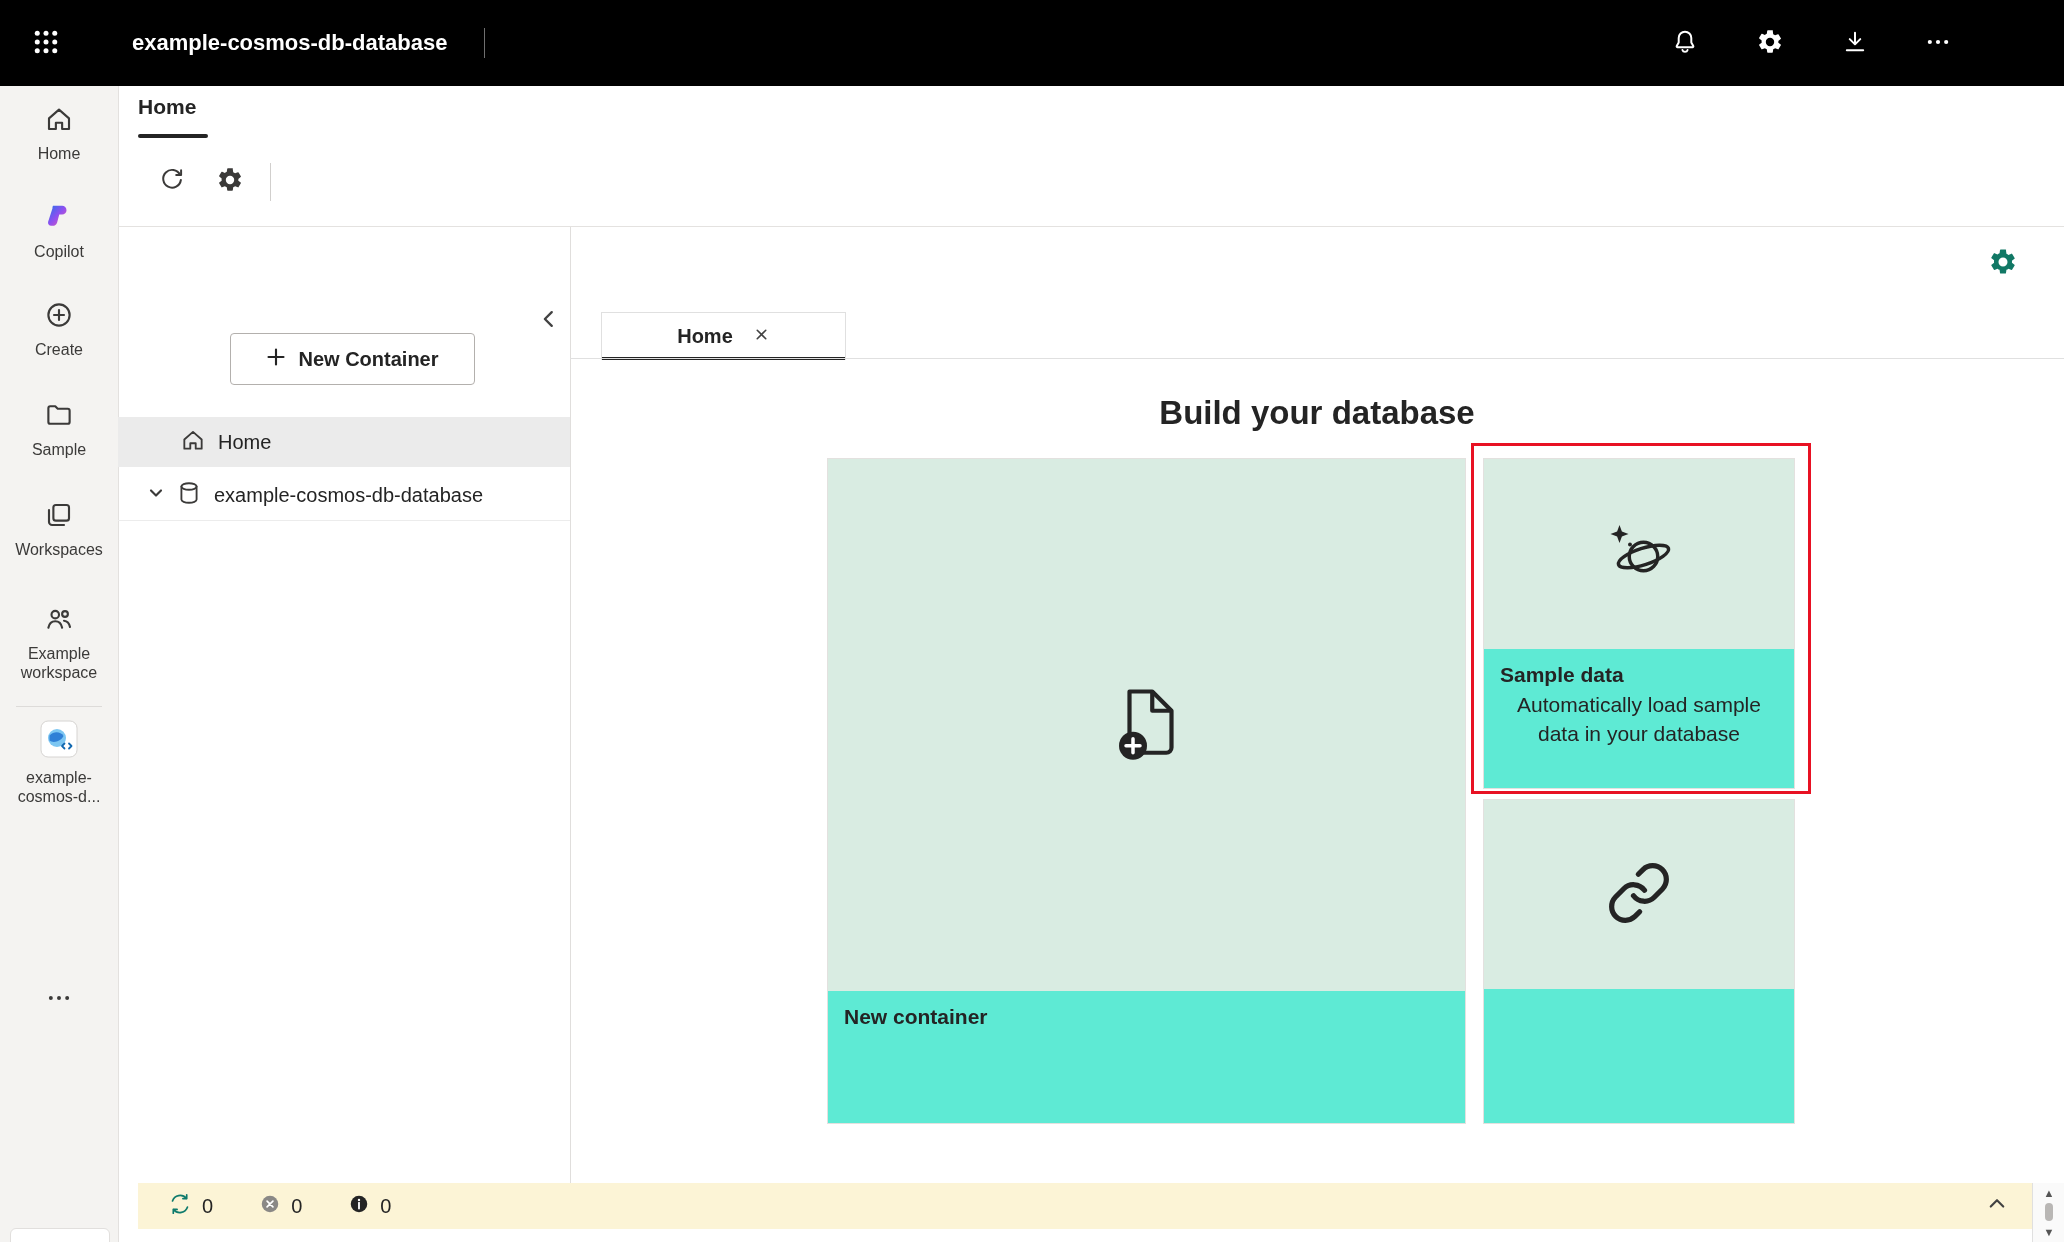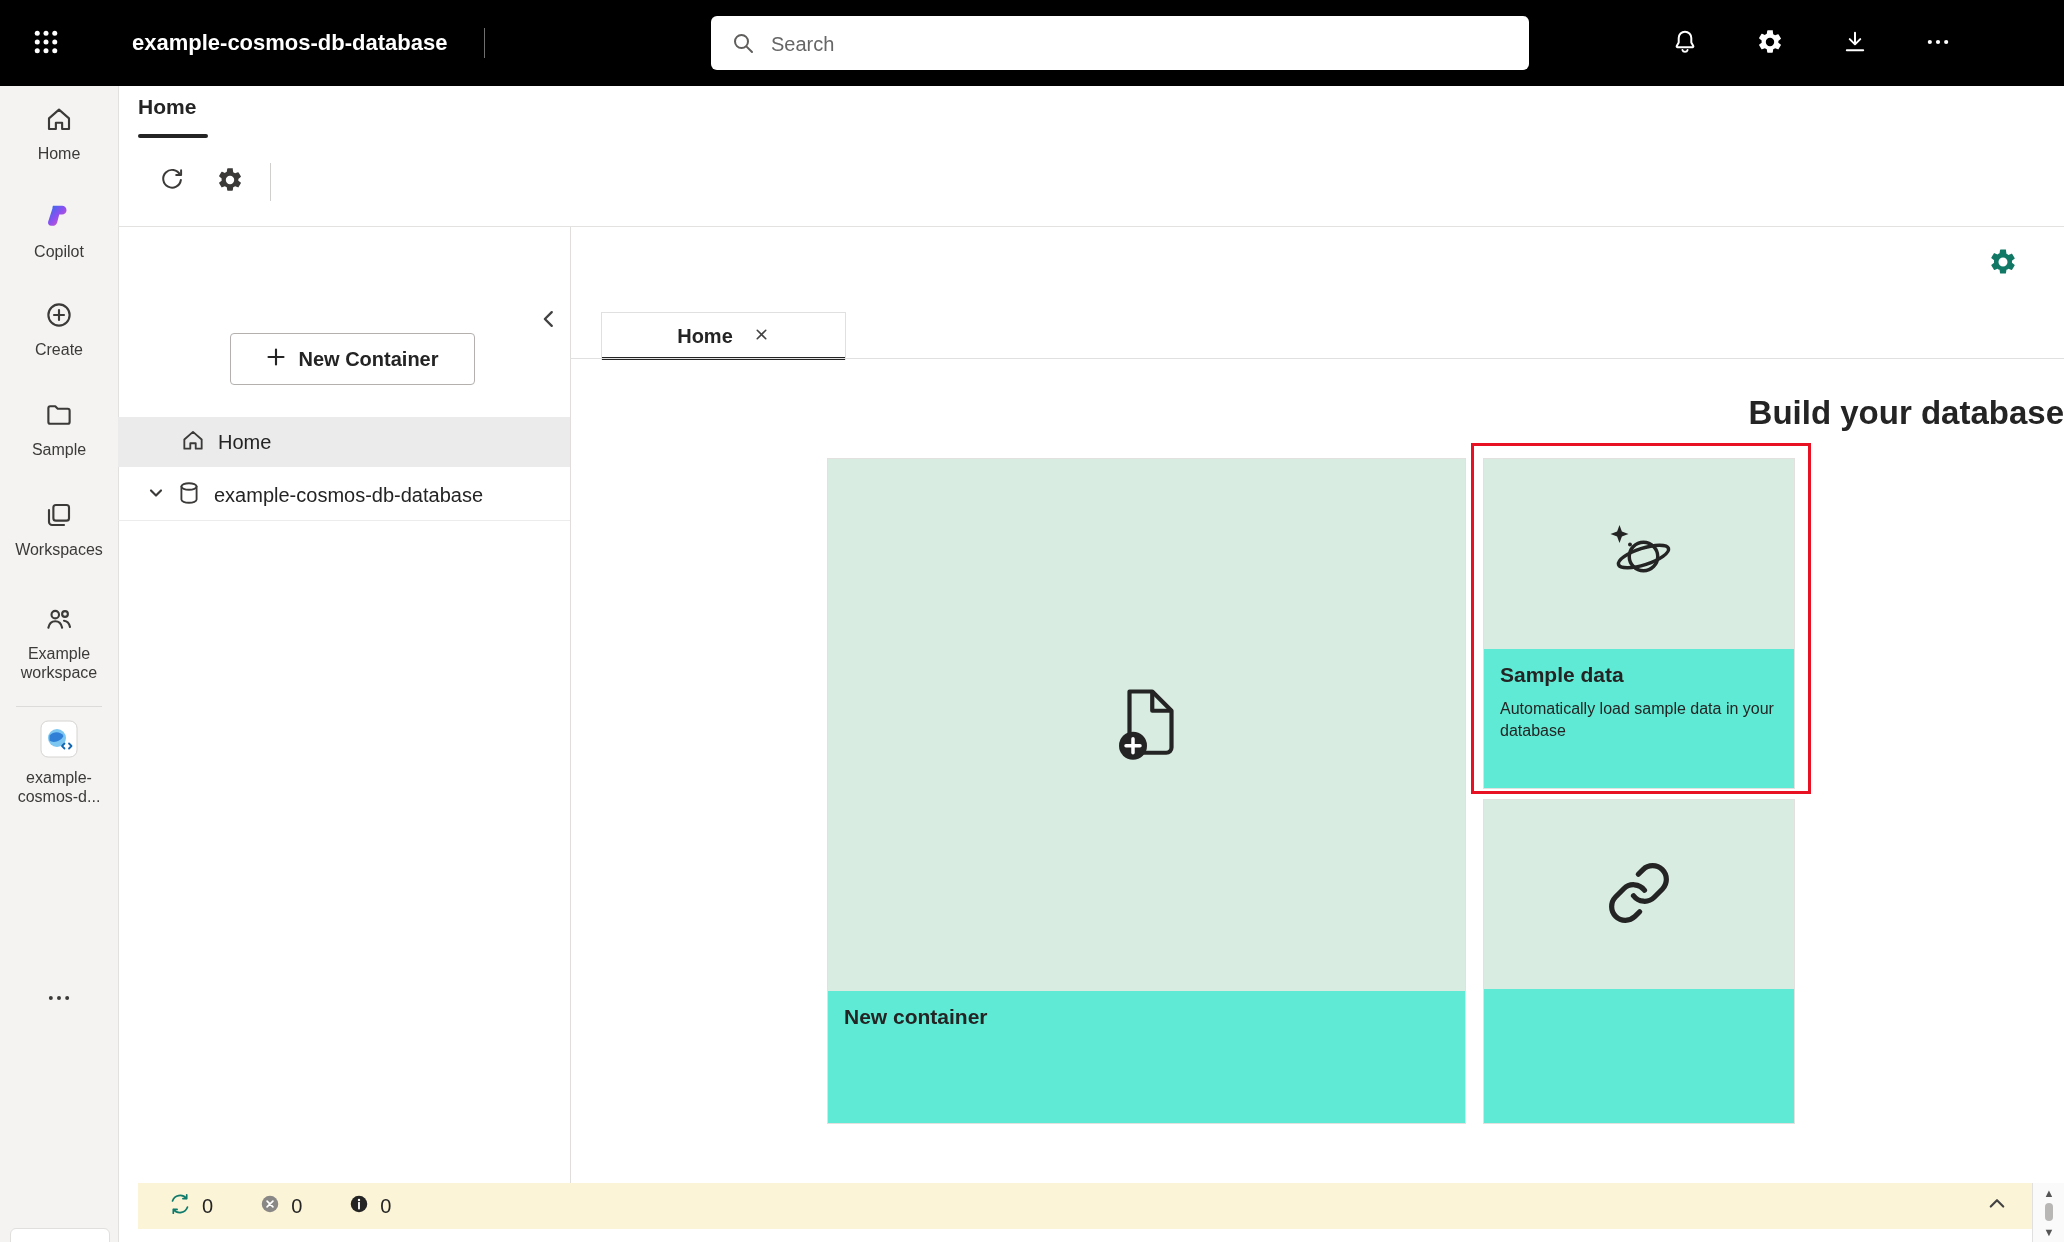--- a/index.html
+++ b/index.html
@@ -43,27 +43,27 @@
                      display:flex;align-items:center;justify-content:center;gap:12px;font-size:20px;font-weight:700;
                      color:#242424;cursor:pointer;}
   .tree-row{position:absolute;left:118px;width:452px;height:50px;display:flex;align-items:center;font-size:20px;color:#242424;cursor:pointer;}
   .tree-row.selected{background:#ebebeb;}
 
   
   .doc-tab{left:601px;top:312px;width:243px;height:47px;background:#fff;border:1px solid #e0e0e0;border-bottom:none;
            display:flex;align-items:center;justify-content:center;gap:20px;font-size:20px;font-weight:700;cursor:pointer;}
   .doc-tab-underline{position:absolute;left:0;right:0;bottom:0;height:3px;background:#242424;}
   .tabbar-border{left:570px;top:358px;width:1494px;height:1px;background:#e0e0e0;}
-  .heading{left:570px;top:394px;width:1494px;text-align:right;font-size:33px;font-weight:700;color:#242424;}
+  .heading{left:570px;top:394px;width:1494px;text-align:center;font-size:33px;font-weight:700;color:#242424;}
 
   .card{position:absolute;background:#5eead4;border:1px solid #e3e1df;display:flex;flex-direction:column;cursor:pointer;}
   .mint{background:#d9ece2;display:flex;align-items:center;justify-content:center;color:#242424;}
   .card-body{padding:12px 16px;}
   .card-title{font-size:21px;font-weight:700;line-height:1.35;color:#242424;}
-  .card-desc{font-size:16px;line-height:1.35;color:#242424;margin-top:9px;}
+  .card-desc{font-size:21px;line-height:1.35;color:#242424;margin-top:2px;text-align:center;}
   .red-outline{left:1471px;top:443px;width:334px;height:345px;border:3px solid #e81123;pointer-events:none;z-index:5;}
 
   
   .statusbar{left:138px;top:1183px;width:1894px;height:46px;background:#fcf4d6;display:flex;align-items:center;}
   .status-group{display:flex;align-items:center;gap:10px;font-size:20px;color:#242424;cursor:pointer;}
   .chev-up-btn{left:1980px;top:1189px;width:34px;height:34px;display:flex;align-items:center;justify-content:center;color:#424242;cursor:pointer;z-index:6;}
   .scrollbar{left:2032px;top:1183px;width:32px;height:59px;background:#fafafa;border-left:1px solid #e0e0e0;z-index:6;}
   .scroll-arrow{position:absolute;left:0;width:32px;height:16px;display:flex;align-items:center;justify-content:center;
                 font-size:11px;color:#555;cursor:pointer;}
   .scroll-thumb{position:absolute;left:12px;top:20px;width:8px;height:18px;background:#b9b7b5;border-radius:4px;cursor:pointer;}
@@ -89,29 +89,20 @@
               <circle cx="19" cy="19" r="2"></circle>
         </g>
           </svg>
       </span>
     </div>
 
     <div class="abs topbar-title">example-cosmos-db-database</div>
     <div class="abs top-sep"></div>
 
 
-    <div class="abs searchbox">
-      <span class="abs" style="left:20px;top:15px;color:#605e5c">
-        <svg width="24" height="24" viewBox="0 0 24 24">
-            <circle class="ic" cx="10.5" cy="10.5" r="6.5" style="stroke-width:2"></circle>
-            <path class="ic" d="M15.6 15.6L21 21" style="stroke-width:2"></path>
-          </svg>
-      </span>
-      <input type="text" placeholder="Search" style="">
-    </div>
 
     <div class="abs top-btn" style="left:1665px">
       <span>
         <svg width="28" height="28" viewBox="0 0 24 24">
             <path class="ic" d="M12 3.2c-3 0-5.4 2.4-5.4 5.4v3.9l-1.7 3a.7.7 0 0 0 .6 1h13a.7.7 0 0 0 .6-1l-1.7-3V8.6c0-3-2.4-5.4-5.4-5.4Z"></path>
             <path class="ic" d="M9.8 18.8a2.3 2.3 0 0 0 4.4 0"></path>
           </svg>
       </span>
     </div>
     <div class="abs top-btn" style="left:1750px">

